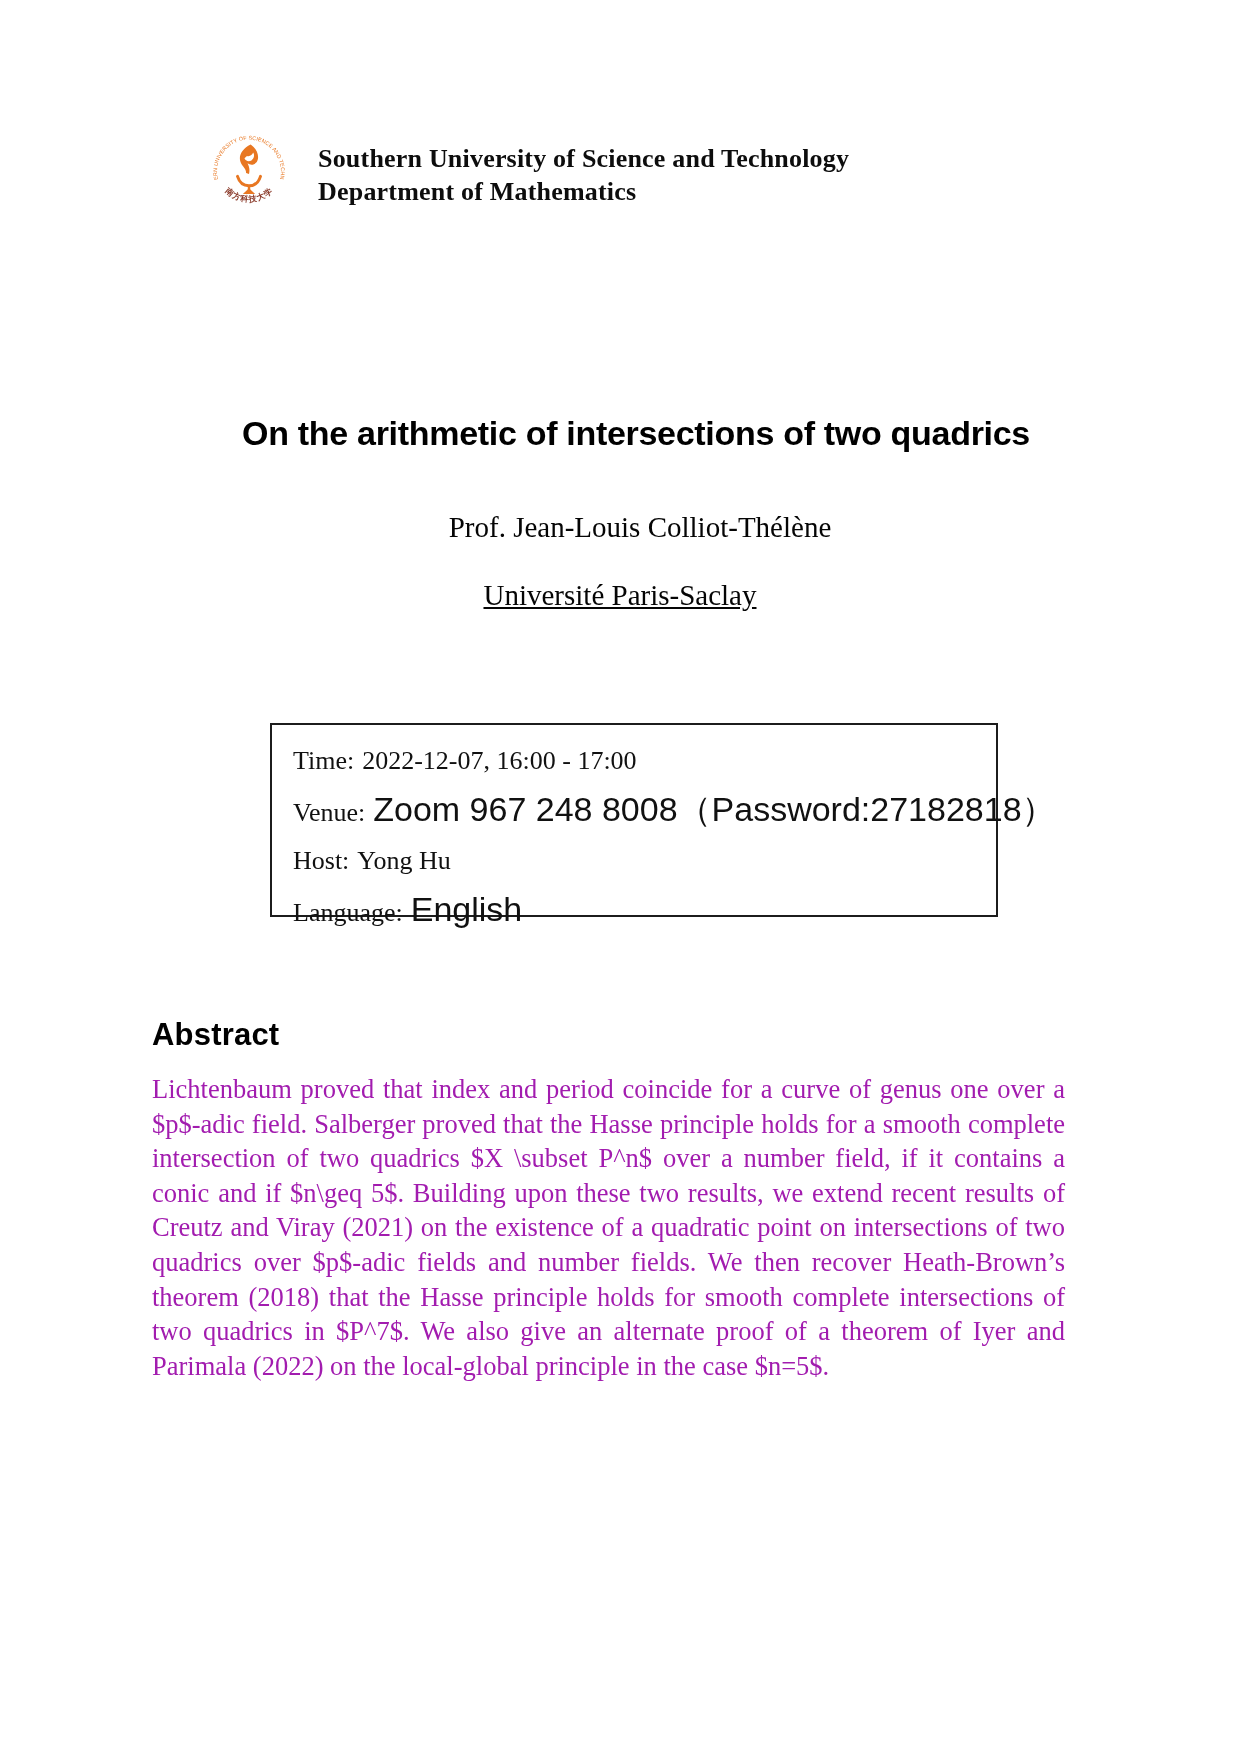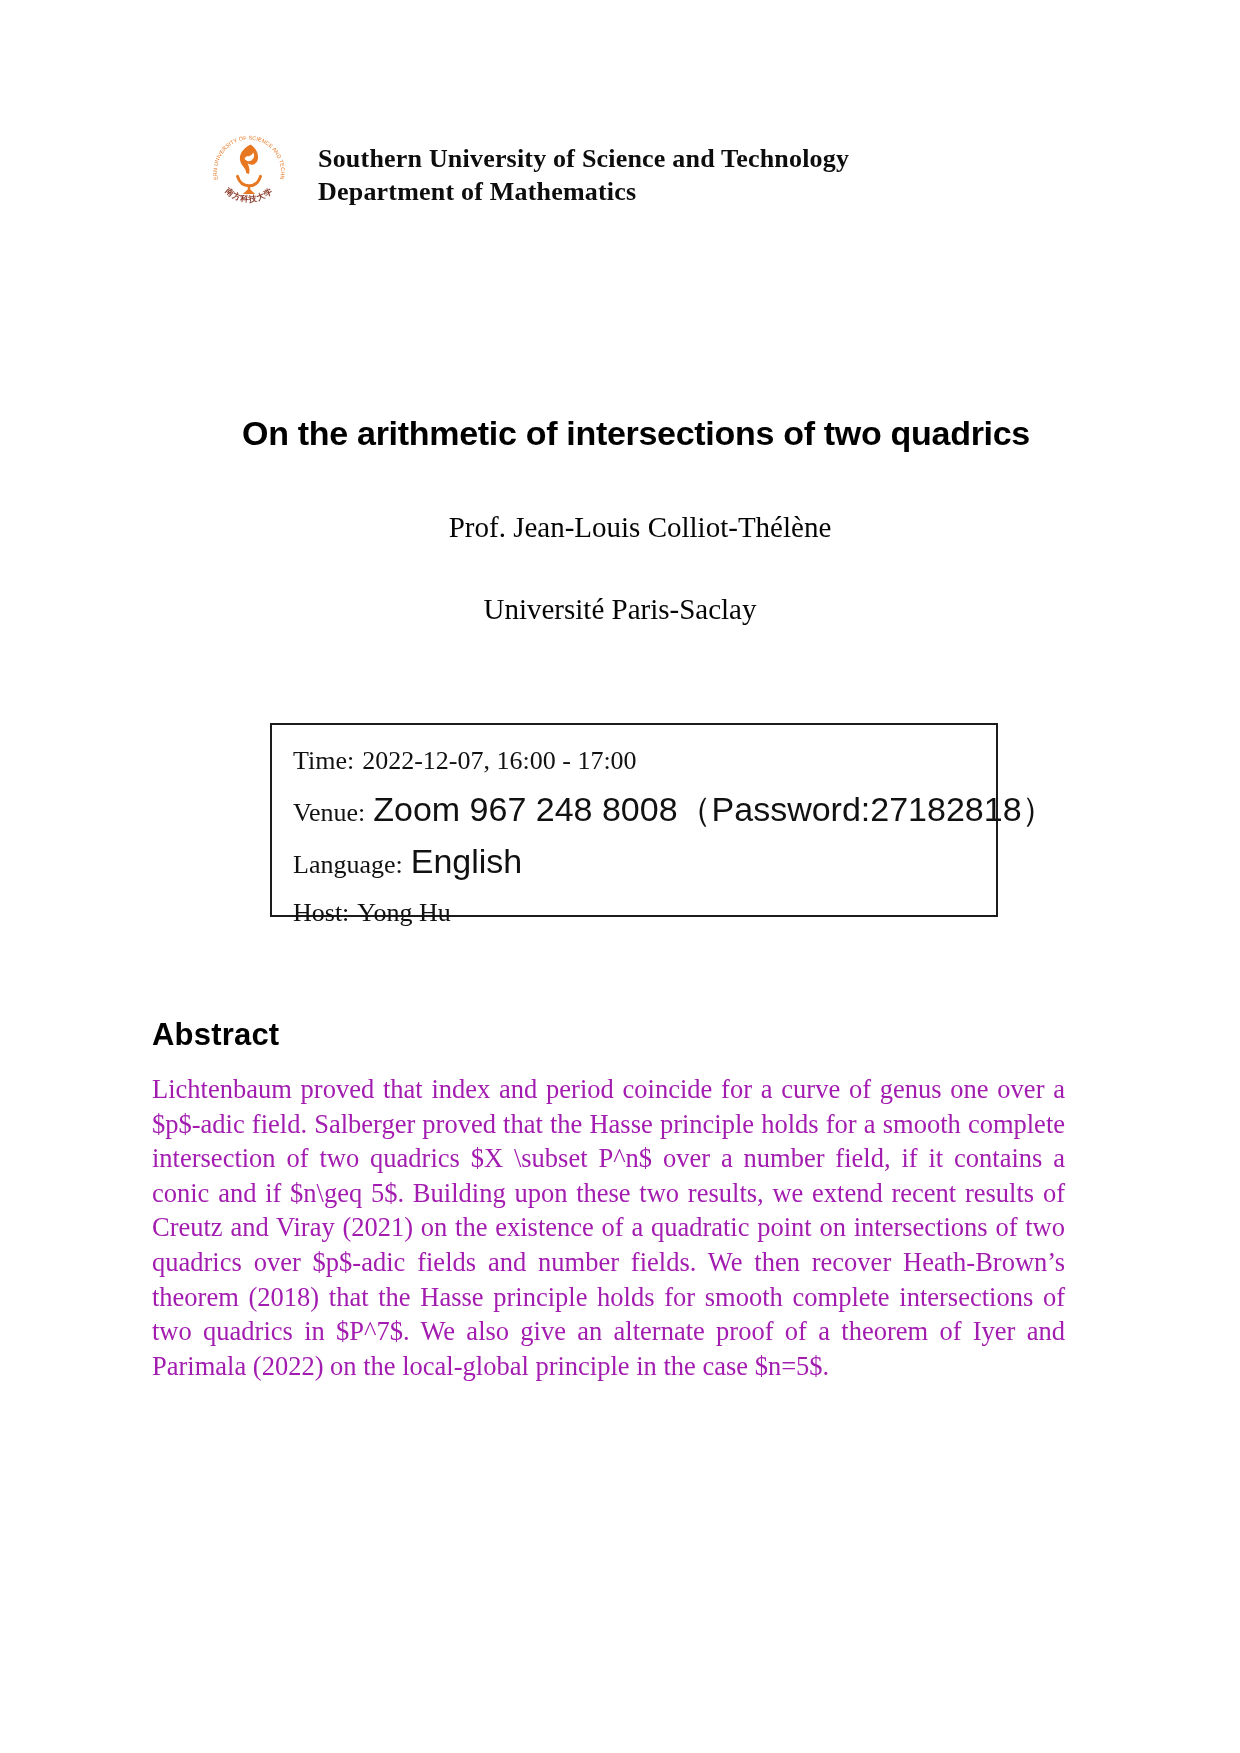--- a/index.html
+++ b/index.html
@@ -45,21 +45,21 @@
     font-weight: bold; font-size: 34px; letter-spacing: -0.3px;
     color: #000;
   }
 
   .speaker, .affiliation {
     position: absolute; left: 0; width: 100%; text-align: center;
     font-family: "Liberation Serif", serif;
     font-size: 29px; color: #050505;
   }
   .speaker { top: 511px; padding-left: 20px; }
-  .affiliation { top: 593px; }
+  .affiliation { top: 579px; text-decoration: underline; }
 
   
   .info-box {
     position: absolute; top: 723px; left: 270px;
     width: 728px; height: 194px; box-sizing: border-box;
     border: 2px solid var(--box-border, #1c1c1c);
     padding: 19px 10px 0 21px;
     background: #fff;
   }
   .info-row { font-size: 26px; line-height: 34px; margin-bottom: 14px; white-space: nowrap; }
@@ -123,24 +123,24 @@
   <div class="affiliation">Université Paris-Saclay</div>
 
   <div class="info-box">
     <div class="info-row">
       <span class="info-label">Time:</span><span class="v-serif">2022-12-07, 16:00 - 17:00</span>
     </div>
     <div class="info-row">
       <span class="info-label">Venue:</span><span class="v-sans">Zoom 967 248 8008（Password:27182818）</span>
     </div>
     <div class="info-row">
-      <span class="info-label">Language:</span><span class="v-sans">English</span>
+      <span class="info-label">Host:</span><span class="v-serif">Yong Hu</span>
     </div>
     <div class="info-row">
-      <span class="info-label">Host:</span><span class="v-serif">Yong Hu</span>
+      <span class="info-label">Language:</span><span class="v-sans">English</span>
     </div>
   </div>
 
   <section class="abstract">
     <h2>Abstract</h2>
     <p>Lichtenbaum proved that index and period coincide for a curve of genus one over a $p$-adic field. Salberger proved that the Hasse principle holds for a smooth complete intersection of two quadrics $X \subset P^n$ over a number field, if it contains a conic and if $n\geq 5$. Building upon these two results, we extend recent results of Creutz and Viray (2021) on the existence of a quadratic point on intersections of two quadrics over $p$-adic fields and number fields. We then recover Heath-Brown’s theorem (2018) that the Hasse principle holds for smooth complete intersections of two quadrics in $P^7$. We also give an alternate proof of a theorem of Iyer and Parimala (2022) on the local-global principle in the case $n=5$.</p>
   </section>
 
 </div>
 

